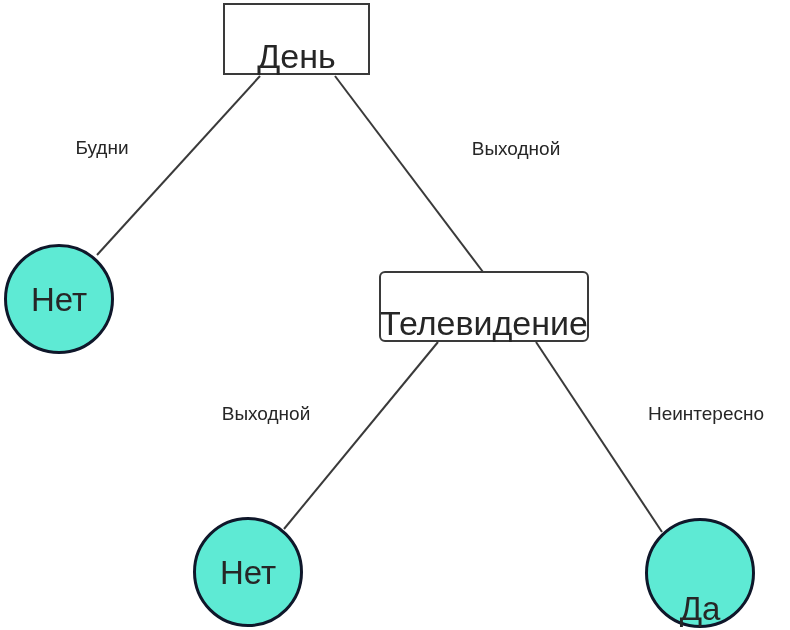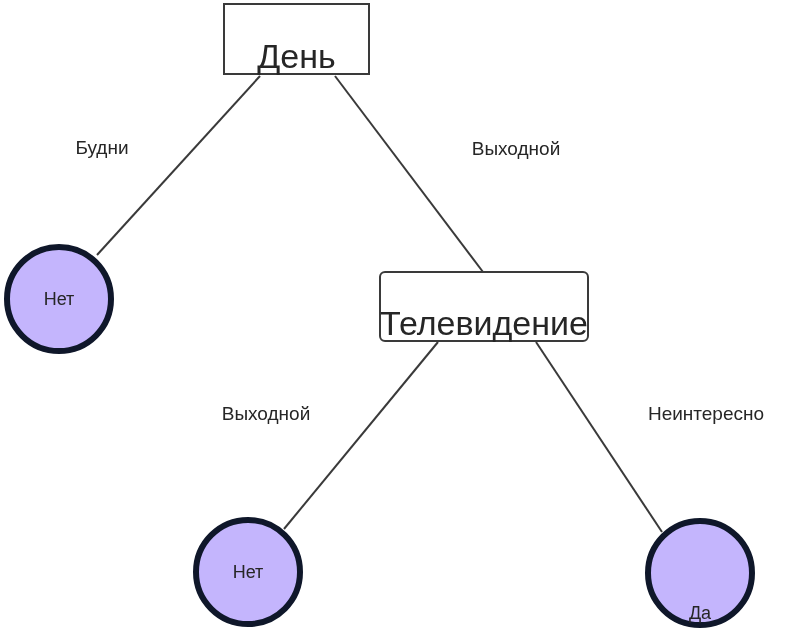--- a/index.html
+++ b/index.html
@@ -39,27 +39,27 @@
     line-height: 1;
     white-space: nowrap;
   }
   .node-rect.root { left: 223px; top: 3px; width: 147px; height: 72px; }
   .node-rect.tv   { left: 379px; top: 271px; width: 210px; height: 71px; border-radius: 6px; }
   .node-circle {
     position: absolute;
     box-sizing: border-box;
     width: 110px;
     height: 110px;
-    border: 6px solid #0f172a;
+    border: 3px solid #0f172a;
     border-radius: 50%;
-    background: #c4b5fd;
+    background: #5eead4;
     display: flex;
     align-items: center;
     justify-content: center;
-    font-size: 18px;
+    font-size: 33px;
     line-height: 1;
     white-space: nowrap;
   }
   .node-circle.leaf-weekday     { left: 4px;   top: 244px; }
   .node-circle.leaf-interesting { left: 193px; top: 517px; }
   .node-circle.leaf-boring      { left: 645px; top: 518px; align-items: flex-end; }
   .edge-label {
     position: absolute;
     transform: translate(-50%, -50%);
     font-size: 19px;

